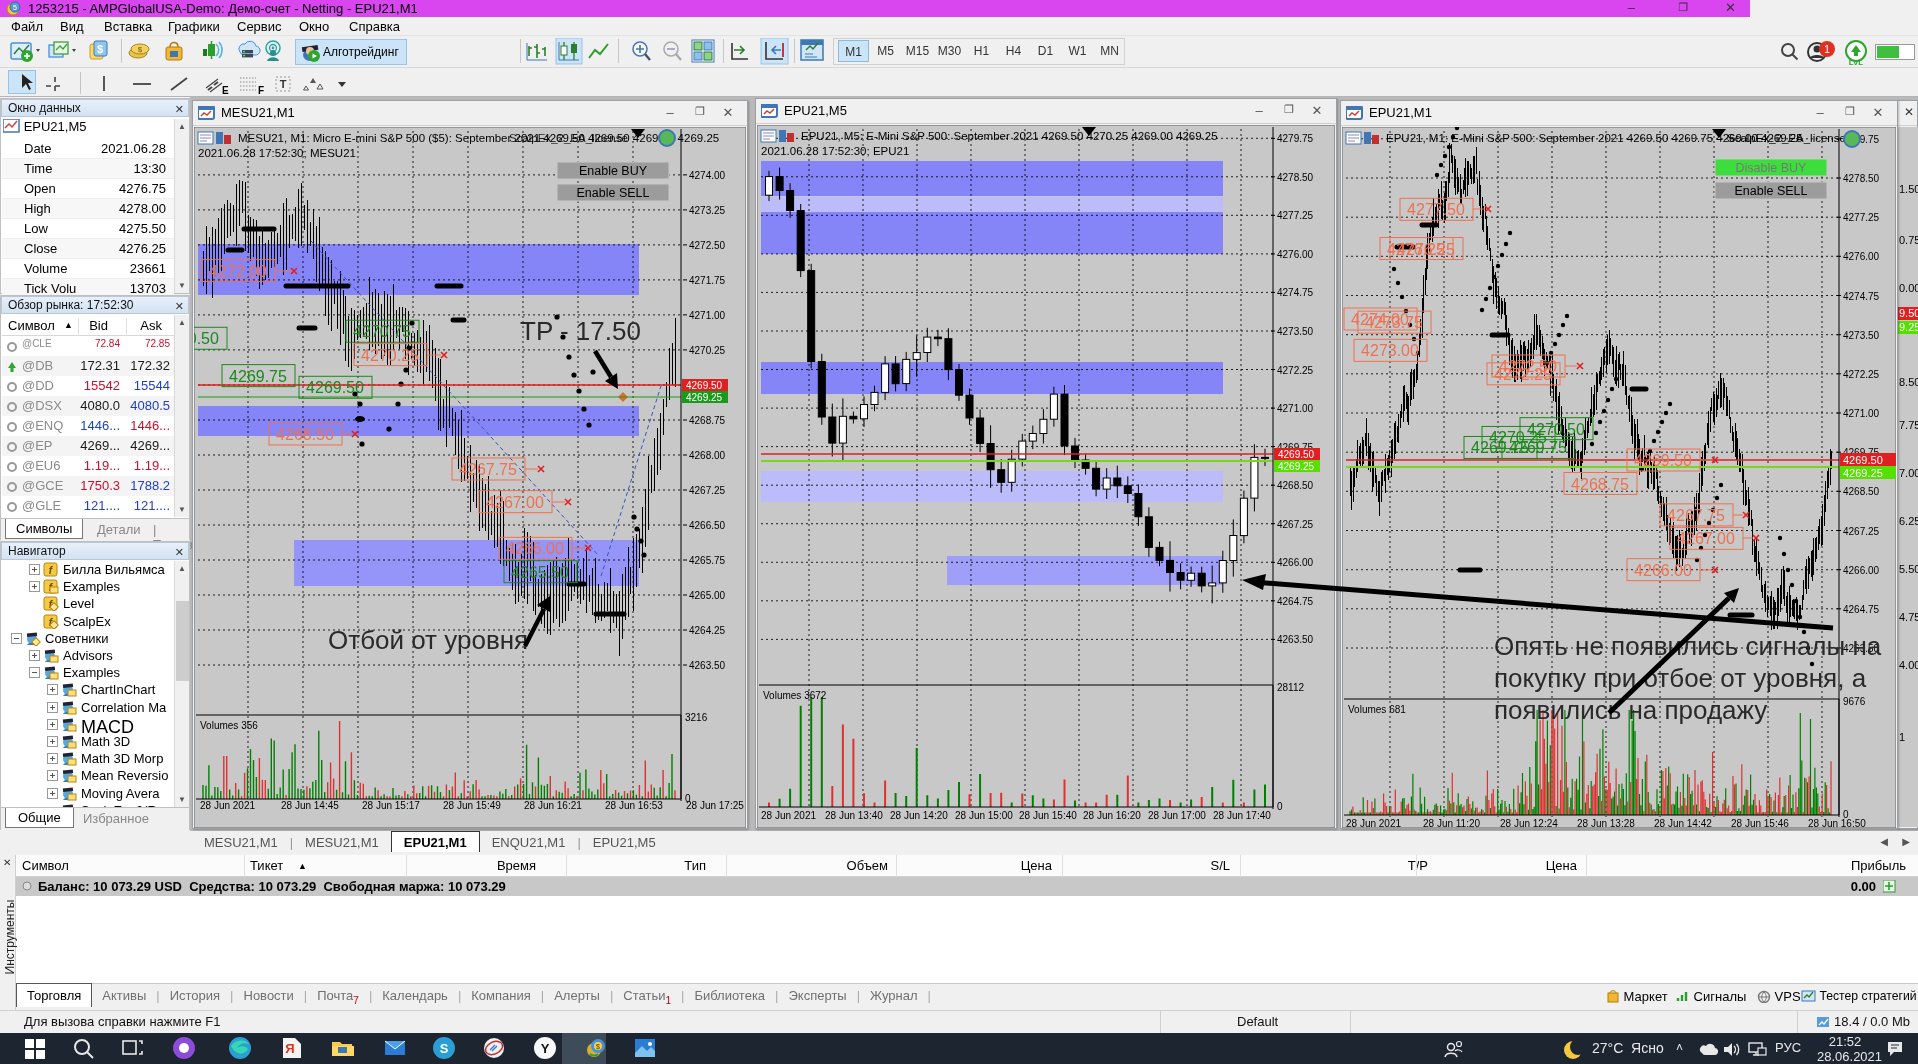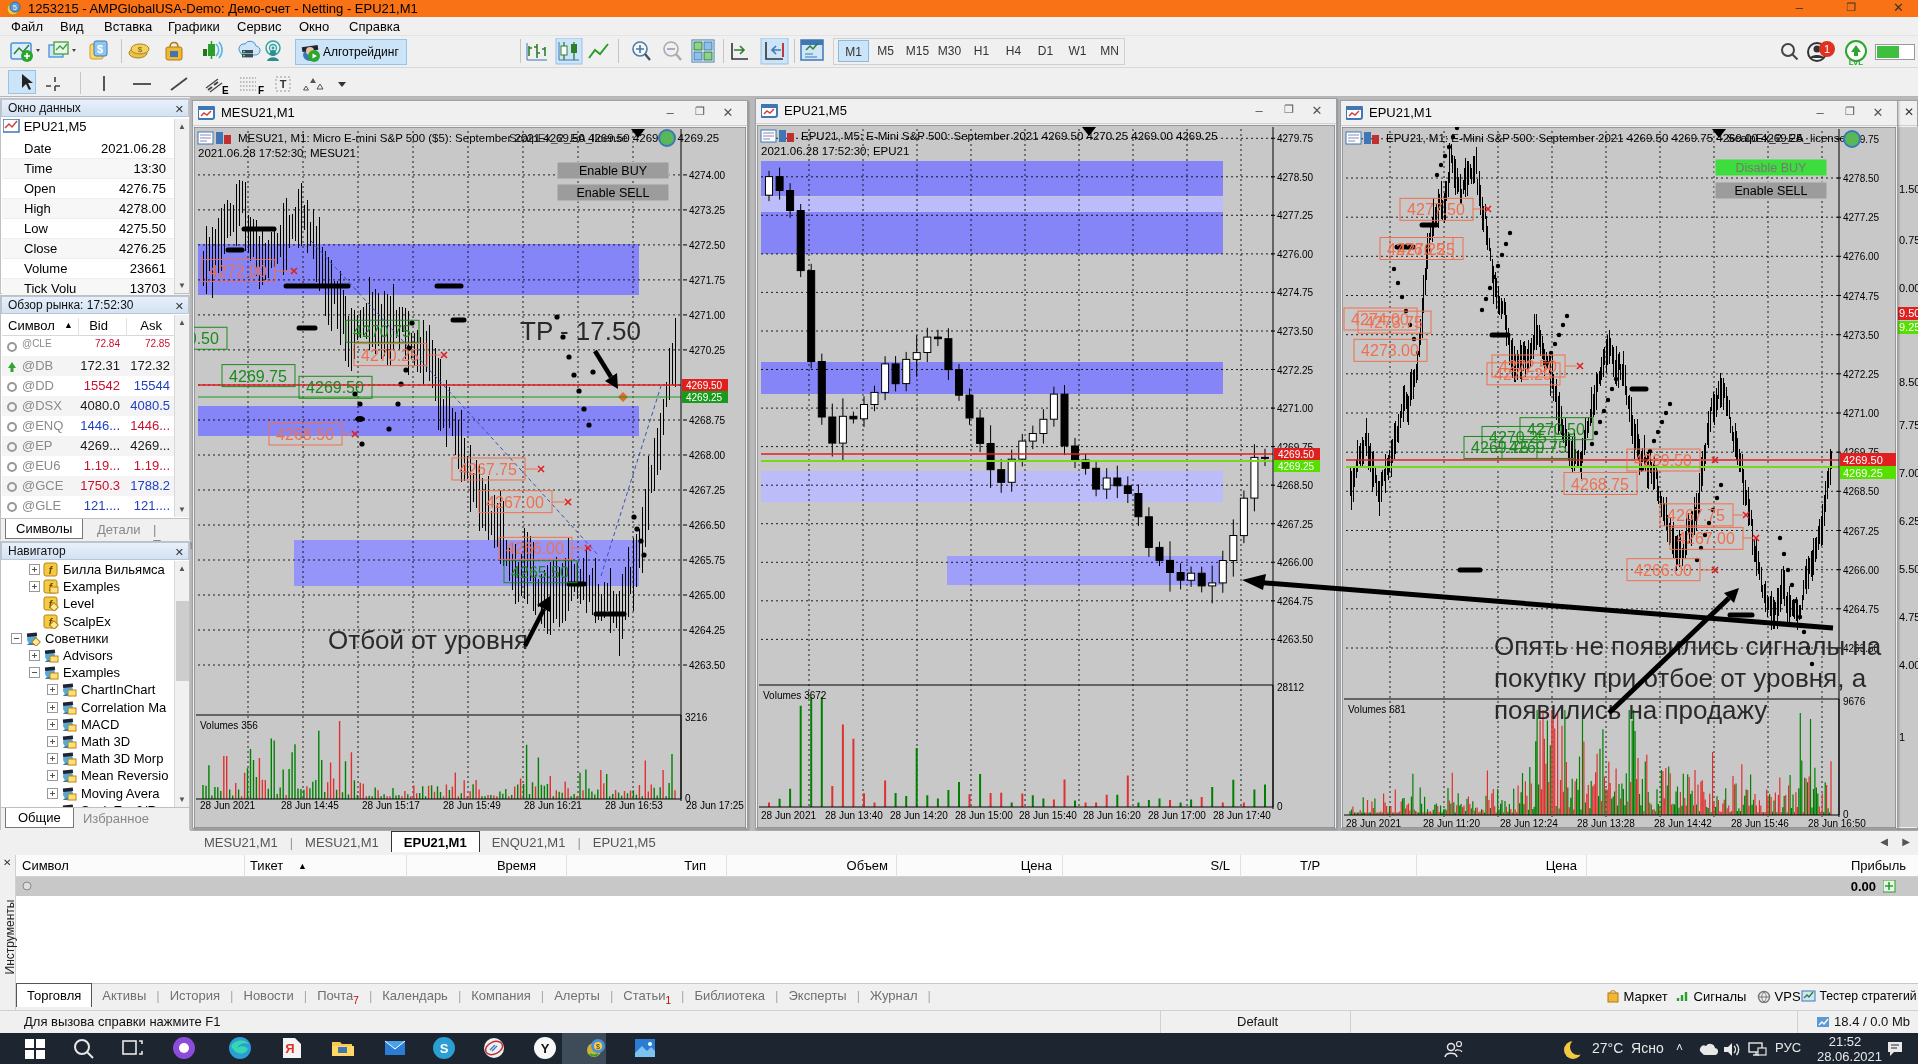--- a/index.html
+++ b/index.html
@@ -1,16 +1,16 @@
 <!DOCTYPE html>
 <html><head><meta charset="utf-8"><style>
 *{margin:0;padding:0;box-sizing:border-box;}
 html,body{width:1918px;height:1064px;overflow:hidden;font-family:"Liberation Sans",sans-serif;background:#f0f0f0;}
 .abs{position:absolute;}
-.titlebar{position:absolute;left:0;top:0;width:1918px;height:17px;background:#f97316;font-size:13px;color:#000;}
+.titlebar{position:absolute;left:0;top:0;width:1750px;height:17px;background:#d946ef;font-size:13px;color:#000;}
 .menubar{position:absolute;left:0;top:17px;width:1918px;height:19px;background:#f0f0f0;font-size:13px;color:#000;border-bottom:1px solid #e3e3e3;}
 .menubar span{display:inline-block;padding:1px 14px;}
 .toolbar1{position:absolute;left:0;top:36px;width:1918px;height:32px;background:#f0f0f0;border-bottom:1px solid #d8d8d8;}
 .toolbar2{position:absolute;left:0;top:68px;width:1918px;height:29px;background:#f0f0f0;border-bottom:1px solid #b5b5b5;}
 .tfbtn{position:absolute;top:4px;width:31px;height:22px;font-size:12px;color:#333;text-align:center;line-height:22px;}
 .tfbtn.on{background:#cce4f7;border:1px solid #88bbdd;}
 .panel-h{background:linear-gradient(#e8f0fa,#d2e2f2);border:1px solid #b8c6d8;font-size:12px;color:#111;height:18px;line-height:17px;padding-left:6px;position:relative;}
 .panel-h .x{position:absolute;right:4px;top:1px;font-size:11px;color:#333;}
 .lp{position:absolute;left:0;width:190px;background:#fff;border:1px solid #c0c0c0;}
 .mdi{position:absolute;background:#f0f0f0;border:1px solid #9aa0a6;box-shadow:1px 1px 2px rgba(0,0,0,.25);}
@@ -462,21 +462,21 @@
       <svg class="abs" style="left:46px;top:157.79999999999998px" width="11" height="11">
         <rect x="0.5" y="0.5" width="10" height="10" fill="#fff" stroke="#999"></rect>
         <path d="M3 5.5h5M5.5 3v5" stroke="#555"></path>
       </svg>
       <svg class="abs" style="left:60px;top:155.79999999999998px" width="16" height="15">
         <circle cx="7" cy="8" r="5" fill="#55aadd"></circle>
         <rect x="2" y="2" width="10" height="3.5" fill="#223" transform="rotate(-6 7 4)"></rect>
         <path d="M2 14c1-3 9-3 10 0z" fill="#3a7ab0"></path>
         <rect x="7" y="8" width="8" height="6" fill="#ffdf80" stroke="#b8860b"></rect>
       </svg>
-      <span class="abs" style="left:80px;top:155.79999999999998px;font-size:13px;color:#000;white-space:nowrap">MACD</span>
+      <span class="abs" style="left:80px;top:155.79999999999998px;font-size:18px;color:#000;white-space:nowrap">MACD</span>
       <svg class="abs" style="left:46px;top:174.99999999999997px" width="11" height="11">
         <rect x="0.5" y="0.5" width="10" height="10" fill="#fff" stroke="#999"></rect>
         <path d="M3 5.5h5M5.5 3v5" stroke="#555"></path>
       </svg>
       <svg class="abs" style="left:60px;top:172.99999999999997px" width="16" height="15">
         <circle cx="7" cy="8" r="5" fill="#55aadd"></circle>
         <rect x="2" y="2" width="10" height="3.5" fill="#223" transform="rotate(-6 7 4)"></rect>
         <path d="M2 14c1-3 9-3 10 0z" fill="#3a7ab0"></path>
         <rect x="7" y="8" width="8" height="6" fill="#ffdf80" stroke="#b8860b"></rect>
       </svg>
@@ -1058,38 +1058,39 @@
       <div style="position:absolute;left:-30px;top:75px;transform:rotate(-90deg);font-size:12px;color:#222;width:80px;text-align:center;">Инструменты</div>
     </div>
     <div class="tbx-head">
       <span style="position:absolute;left:6px;top:3px">Символ</span>
       <span style="position:absolute;left:234px;top:3px">Тикет</span>
       <span style="position:absolute;left:400px;top:3px;width:120px;text-align:right">Время</span>
       <span style="position:absolute;left:570px;top:3px;width:120px;text-align:right">Тип</span>
       <span style="position:absolute;left:752px;top:3px;width:120px;text-align:right">Объем</span>
       <span style="position:absolute;left:916px;top:3px;width:120px;text-align:right">Цена</span>
       <span style="position:absolute;left:1094px;top:3px;width:120px;text-align:right">S/L</span>
-      <span style="position:absolute;left:1234px;top:3px;width:120px;text-align:center">T/P</span>
+      <span style="position:absolute;left:1292px;top:3px;width:120px;text-align:right">T/P</span>
       <span style="position:absolute;left:1441px;top:3px;width:120px;text-align:right">Цена</span>
       <span style="position:absolute;left:1770px;top:3px;width:120px;text-align:right">Прибыль</span>
       <span style="position:absolute;left:282px;top:6px;font-size:9px">▲</span>
       <span style="position:absolute;left:228px;top:0px;width:1px;height:22px;background:#e0e0e0"></span>
       <span style="position:absolute;left:390px;top:0px;width:1px;height:22px;background:#e0e0e0"></span>
       <span style="position:absolute;left:550px;top:0px;width:1px;height:22px;background:#e0e0e0"></span>
       <span style="position:absolute;left:710px;top:0px;width:1px;height:22px;background:#e0e0e0"></span>
       <span style="position:absolute;left:880px;top:0px;width:1px;height:22px;background:#e0e0e0"></span>
       <span style="position:absolute;left:1046px;top:0px;width:1px;height:22px;background:#e0e0e0"></span>
       <span style="position:absolute;left:1224px;top:0px;width:1px;height:22px;background:#e0e0e0"></span>
       <span style="position:absolute;left:1400px;top:0px;width:1px;height:22px;background:#e0e0e0"></span>
       <span style="position:absolute;left:1570px;top:0px;width:1px;height:22px;background:#e0e0e0"></span>
     </div>
     <div class="balrow">
       <svg width="12" height="12" style="position:absolute;left:6px;top:4px">
         <circle cx="5" cy="5" r="4" fill="#ddd" stroke="#888"></circle>
       </svg>
+      <span style="position:absolute;left:22px">Баланс: 10 073.29 USD&nbsp; Средства: 10 073.29&nbsp; Свободная маржа: 10 073.29</span>
       <span style="position:absolute;right:42px">0.00</span>
       <svg width="13" height="13" style="position:absolute;right:22px;top:3px">
         <rect x="0" y="0" width="12" height="12" fill="#e8f5e8" stroke="#2d9d2d"></rect>
         <path d="M6 2v8M2 6h8" stroke="#2d9d2d" stroke-width="1.6"></path>
       </svg>
     </div>
     <div class="btabs"><span class="t on">Торговля</span><span class="t">Активы</span><span style="color:#aaa">|</span><span class="t">История</span><span style="color:#aaa">|</span><span class="t">Новости</span><span style="color:#aaa">|</span><span class="t">Почта<sub style="color:#c00;font-size:10px">7</sub></span><span style="color:#aaa">|</span><span class="t">Календарь</span><span style="color:#aaa">|</span><span class="t">Компания</span><span style="color:#aaa">|</span><span class="t">Алерты</span><span style="color:#aaa">|</span><span class="t">Статьи<sub style="color:#c00;font-size:10px">1</sub></span><span style="color:#aaa">|</span><span class="t">Библиотека</span><span style="color:#aaa">|</span><span class="t">Эксперты</span><span style="color:#aaa">|</span><span class="t">Журнал</span><span style="color:#aaa">|</span><span style="position:absolute;left:1590px;top:5px;color:#000;font-size:13px"><svg width="14" height="13" style="vertical-align:-2px">
           <rect x="2" y="3" width="10" height="9" fill="#f2b632" stroke="#b07d10"></rect>
           <path d="M4 3c0-3 6-3 6 0" stroke="#b07d10" fill="none"></path>
         </svg> Маркет</span><span style="position:absolute;left:1660px;top:5px;color:#000;font-size:13px"><svg width="14" height="13" style="vertical-align:-2px">

